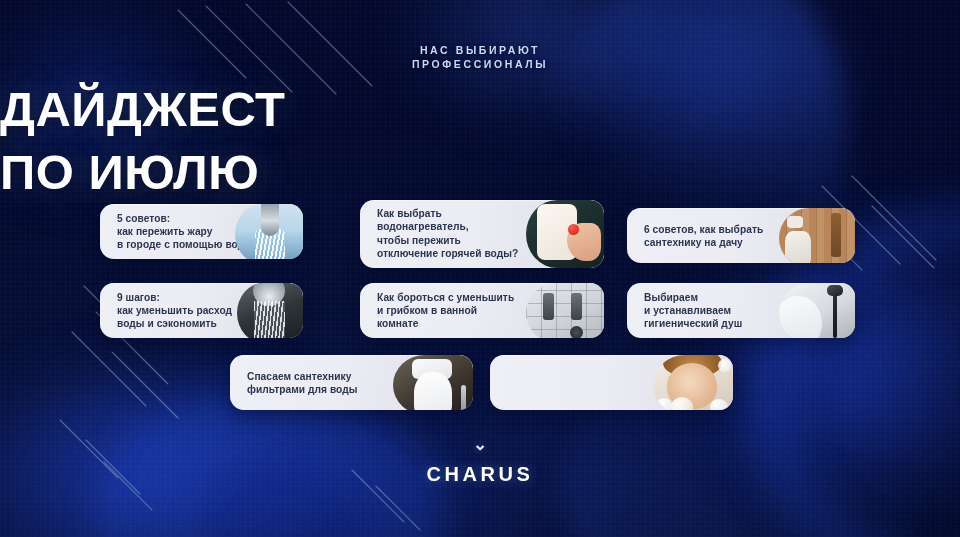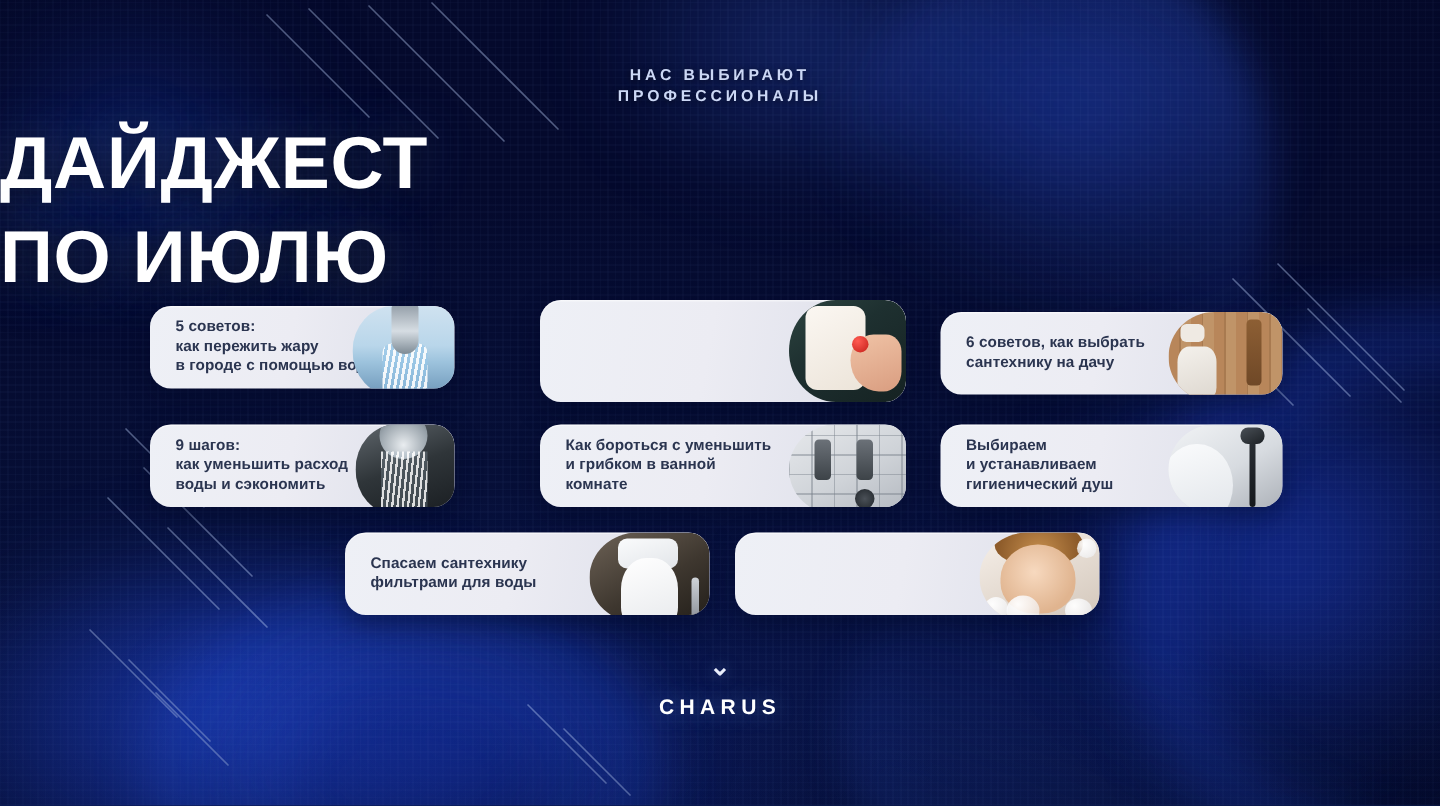--- a/index.html
+++ b/index.html
@@ -161,21 +161,21 @@
      background:radial-gradient(circle at 50% 70%, #c68f4e, #8d5b2a 75%);
      border-radius:50%; }
   .t-kid .bub{ position:absolute; border-radius:50%;
      background:radial-gradient(circle at 35% 30%, rgba(255,255,255,.96), rgba(235,240,248,.55)); }
 
   
   .chev{ position:absolute; left:0; right:0; top:436px; text-align:center;
          color:#e9eefb; font-size:17px; line-height:17px; font-weight:bold;
          text-shadow:0 0 10px rgba(120,165,255,.6); }
   .logo{ position:absolute; left:0; right:0; top:463px; text-align:center;
-         color:#ffffff; font-size:14px; font-weight:bold; letter-spacing:3.6px;
+         color:#ffffff; font-size:20px; font-weight:bold; letter-spacing:3.6px;
          text-shadow:0 0 14px rgba(120,165,255,.45); }
 </style>
 </head>
 <body>
 
 <div class="stage">
   <div class="blob b6"></div>
   <div class="blob b5"></div>
   <div class="blob b4"></div>
   <div class="blob b3"></div>
@@ -225,20 +225,24 @@
   <div class="card" style="left:100px; top:204px; width:203px;">
     <div class="card-text">5 советов:
 как пережить жару
 в городе с помощью воды</div>
     <div class="thumb" style="width:68px;">
       <i class="t-shower"></i>
     </div>
   </div>
 
   <div class="card" style="left:360px; top:200px; width:244px; height:68px;">
+    <div class="card-text">Как выбрать
+водонагреватель,
+чтобы пережить
+отключение горячей воды?</div>
     <div class="thumb" style="width:78px; height:68px;">
       <i class="t-boiler">
           <span class="dot-red"></span>
         </i>
     </div>
   </div>
 
   <div class="card" style="left:627px; top:208px; width:228px;">
     <div class="card-text">6 советов, как выбрать
 сантехнику на дачу</div>

